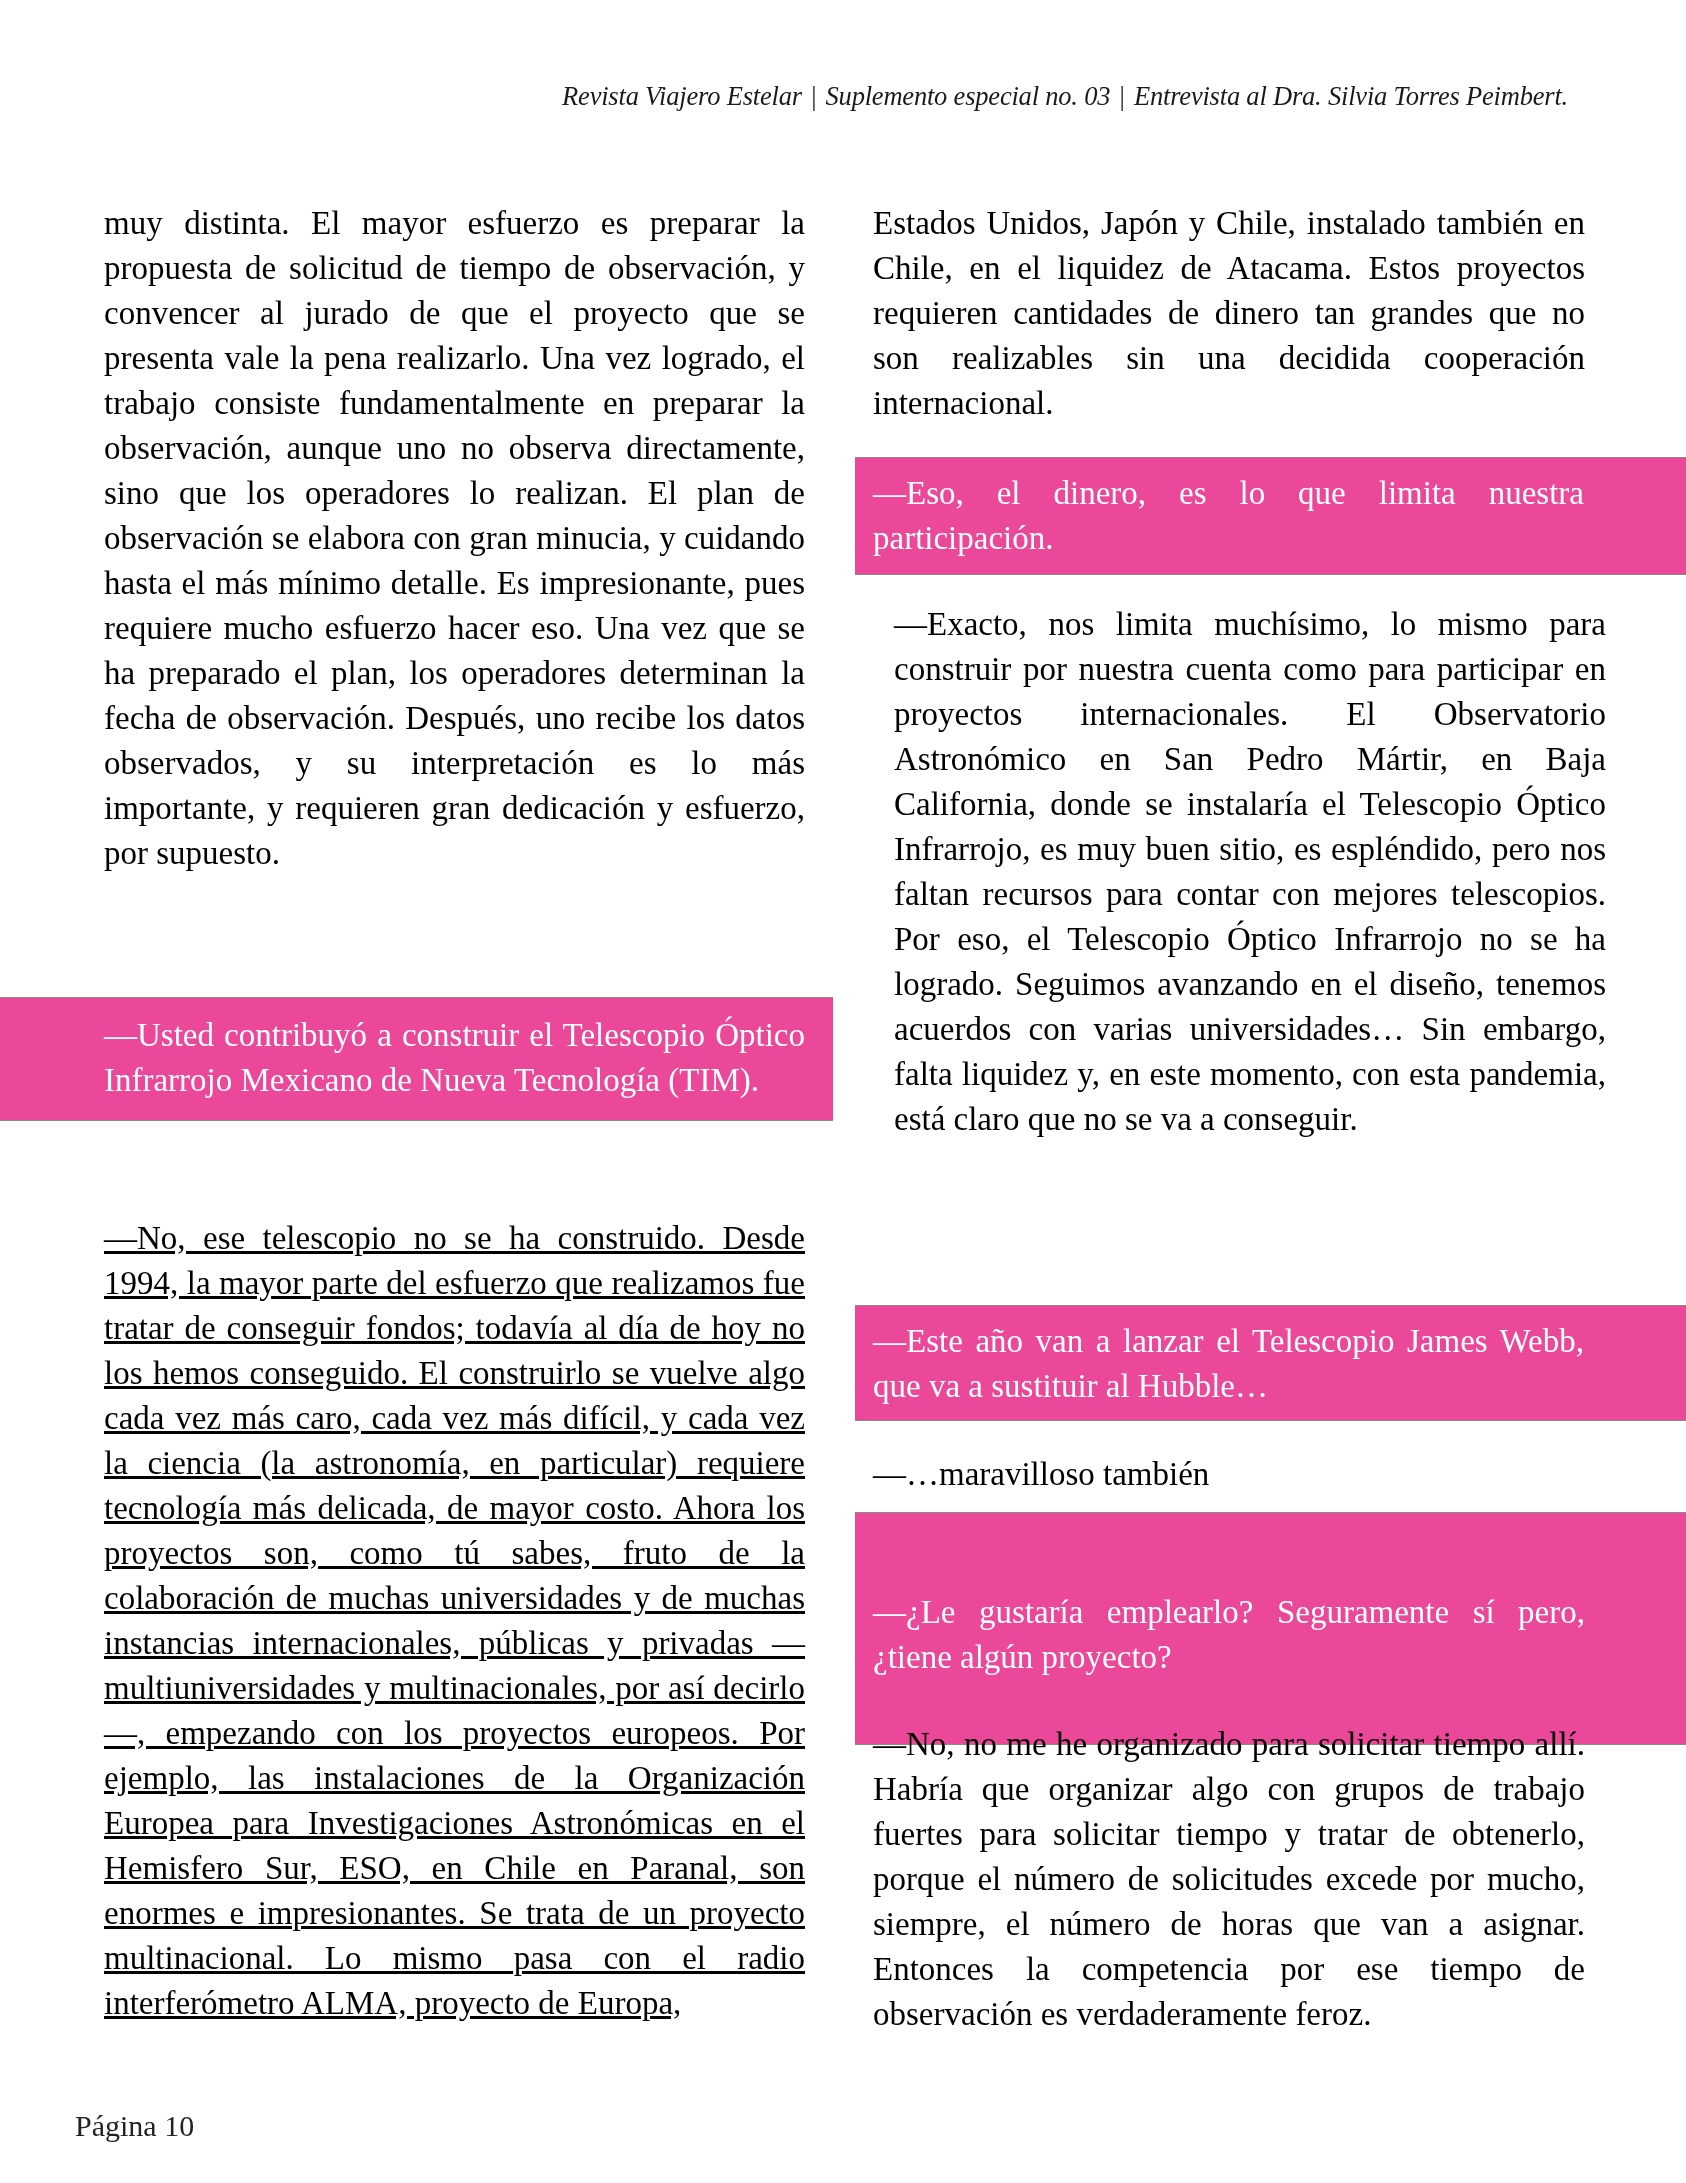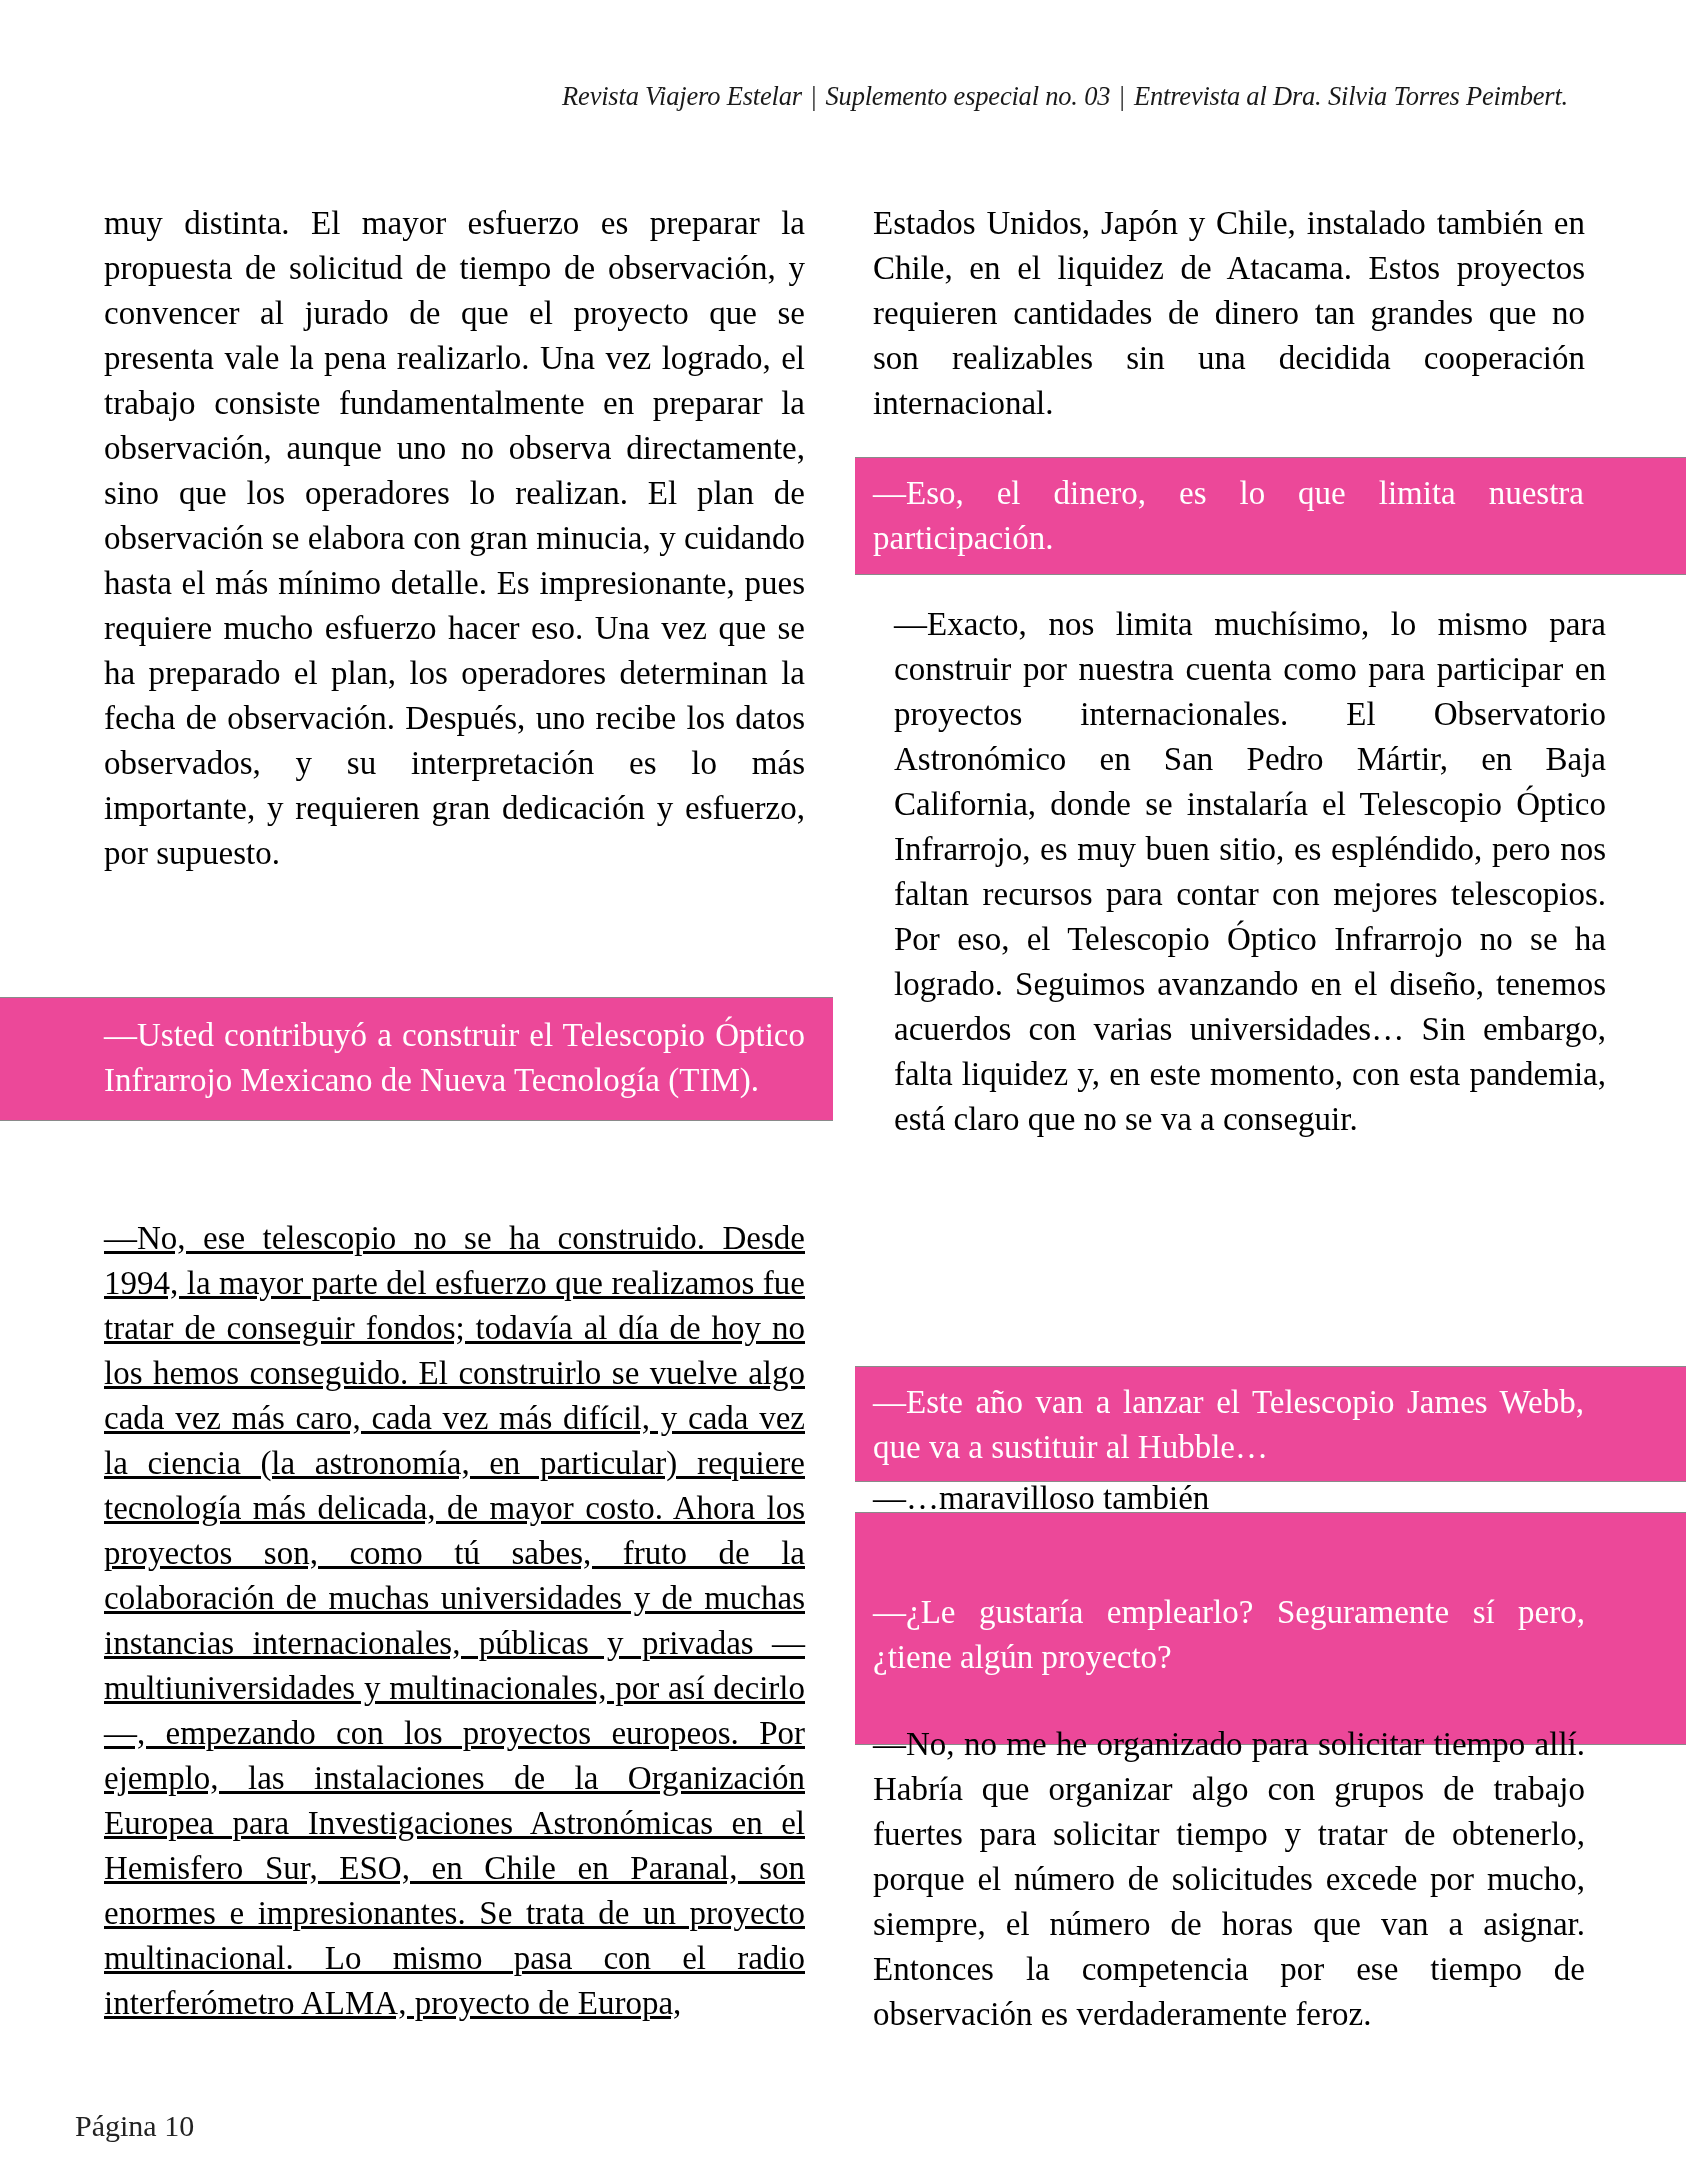--- a/index.html
+++ b/index.html
@@ -11,21 +11,21 @@
   .col { position: absolute; }
   .col-left { left: 104px; width: 701px; top: 201px; }
   .col-right { left: 873px; width: 712px; top: 201px; }
   .para { font-size: 33px; line-height: 45px; text-align: justify; margin: 0;
           transform-origin: left top; }
   .box { position: absolute; background: #ec4899; color: #fff;
          border-top: 1.3px solid #8a8a8a; border-bottom: 1.3px solid #8a8a8a; box-sizing: border-box; }
   .box .para { color: #fff; }
   .box-left-1 { left: 0; top: 997px; width: 833px; height: 124px; padding: 14.6px 28px 0 104px; }
   .box-right-1 { left: 855px; top: 457px; width: 831px; height: 118px; padding: 13.2px 102px 0 18px; }
-  .box-right-2 { left: 855px; top: 1366px; width: 831px; height: 116px; padding: 13.2px 102px 0 18px; }
+  .box-right-2 { left: 855px; top: 1305px; width: 831px; height: 116px; padding: 13.2px 102px 0 18px; }
   .box-right-3 { left: 855px; top: 1512px; width: 831px; height: 233px; padding: 0 102px 12px 18px; }
   .box-right-3 .para { position: absolute; top: 79px; left: 18px; width: 712px; }
   .footer { position: absolute; left: 75px; top: 2109px; font-size: 30px; color: #222; }
 </style>
 </head>
 <body>
 
 <div class="header">
   <span>Revista Viajero Estelar</span><span class="sep">|</span><span>Suplemento especial no. 03</span><span class="sep">|</span><span>Entrevista al Dra. Silvia Torres Peimbert.</span>
 </div>
@@ -51,21 +51,21 @@
 </div>
 
 <div class="col col-right" style="top:602px;margin-left:21px;">
   <p class="para">—Exacto, nos limita muchísimo, lo mismo para construir por nuestra cuenta como para participar en proyectos internacionales. El Observatorio Astronómico en San Pedro Mártir, en Baja California, donde se instalaría el Telescopio Óptico Infrarrojo, es muy buen sitio, es espléndido, pero nos faltan recursos para contar con mejores telescopios. Por eso, el Telescopio Óptico Infrarrojo no se ha logrado. Seguimos avanzando en el diseño, tenemos acuerdos con varias universidades… Sin embargo, falta liquidez y, en este momento, con esta pandemia, está claro que no se va a conseguir.</p>
 </div>
 
 <div class="box box-right-2">
   <p class="para">—Este año van a lanzar el Telescopio James Webb, que va a sustituir al Hubble…</p>
 </div>
 
-<div class="col col-right" style="top:1452px;margin-top:24px;">
+<div class="col col-right" style="top:1452px;">
   <p class="para">—…maravilloso también</p>
 </div>
 
 <div class="box box-right-3">
   <p class="para" style="position:absolute; top:77px; left:18px; width:712px;">—¿Le gustaría emplearlo? Seguramente sí pero, ¿tiene algún proyecto?</p>
 </div>
 
 <div class="col col-right" style="top:1722px;">
   <p class="para">—No, no me he organizado para solicitar tiempo allí. Habría que organizar algo con grupos de trabajo fuertes para solicitar tiempo y tratar de obtenerlo, porque el número de solicitudes excede por mucho, siempre, el número de horas que van a asignar. Entonces la competencia por ese tiempo de observación es verdaderamente feroz.</p>
 </div>

